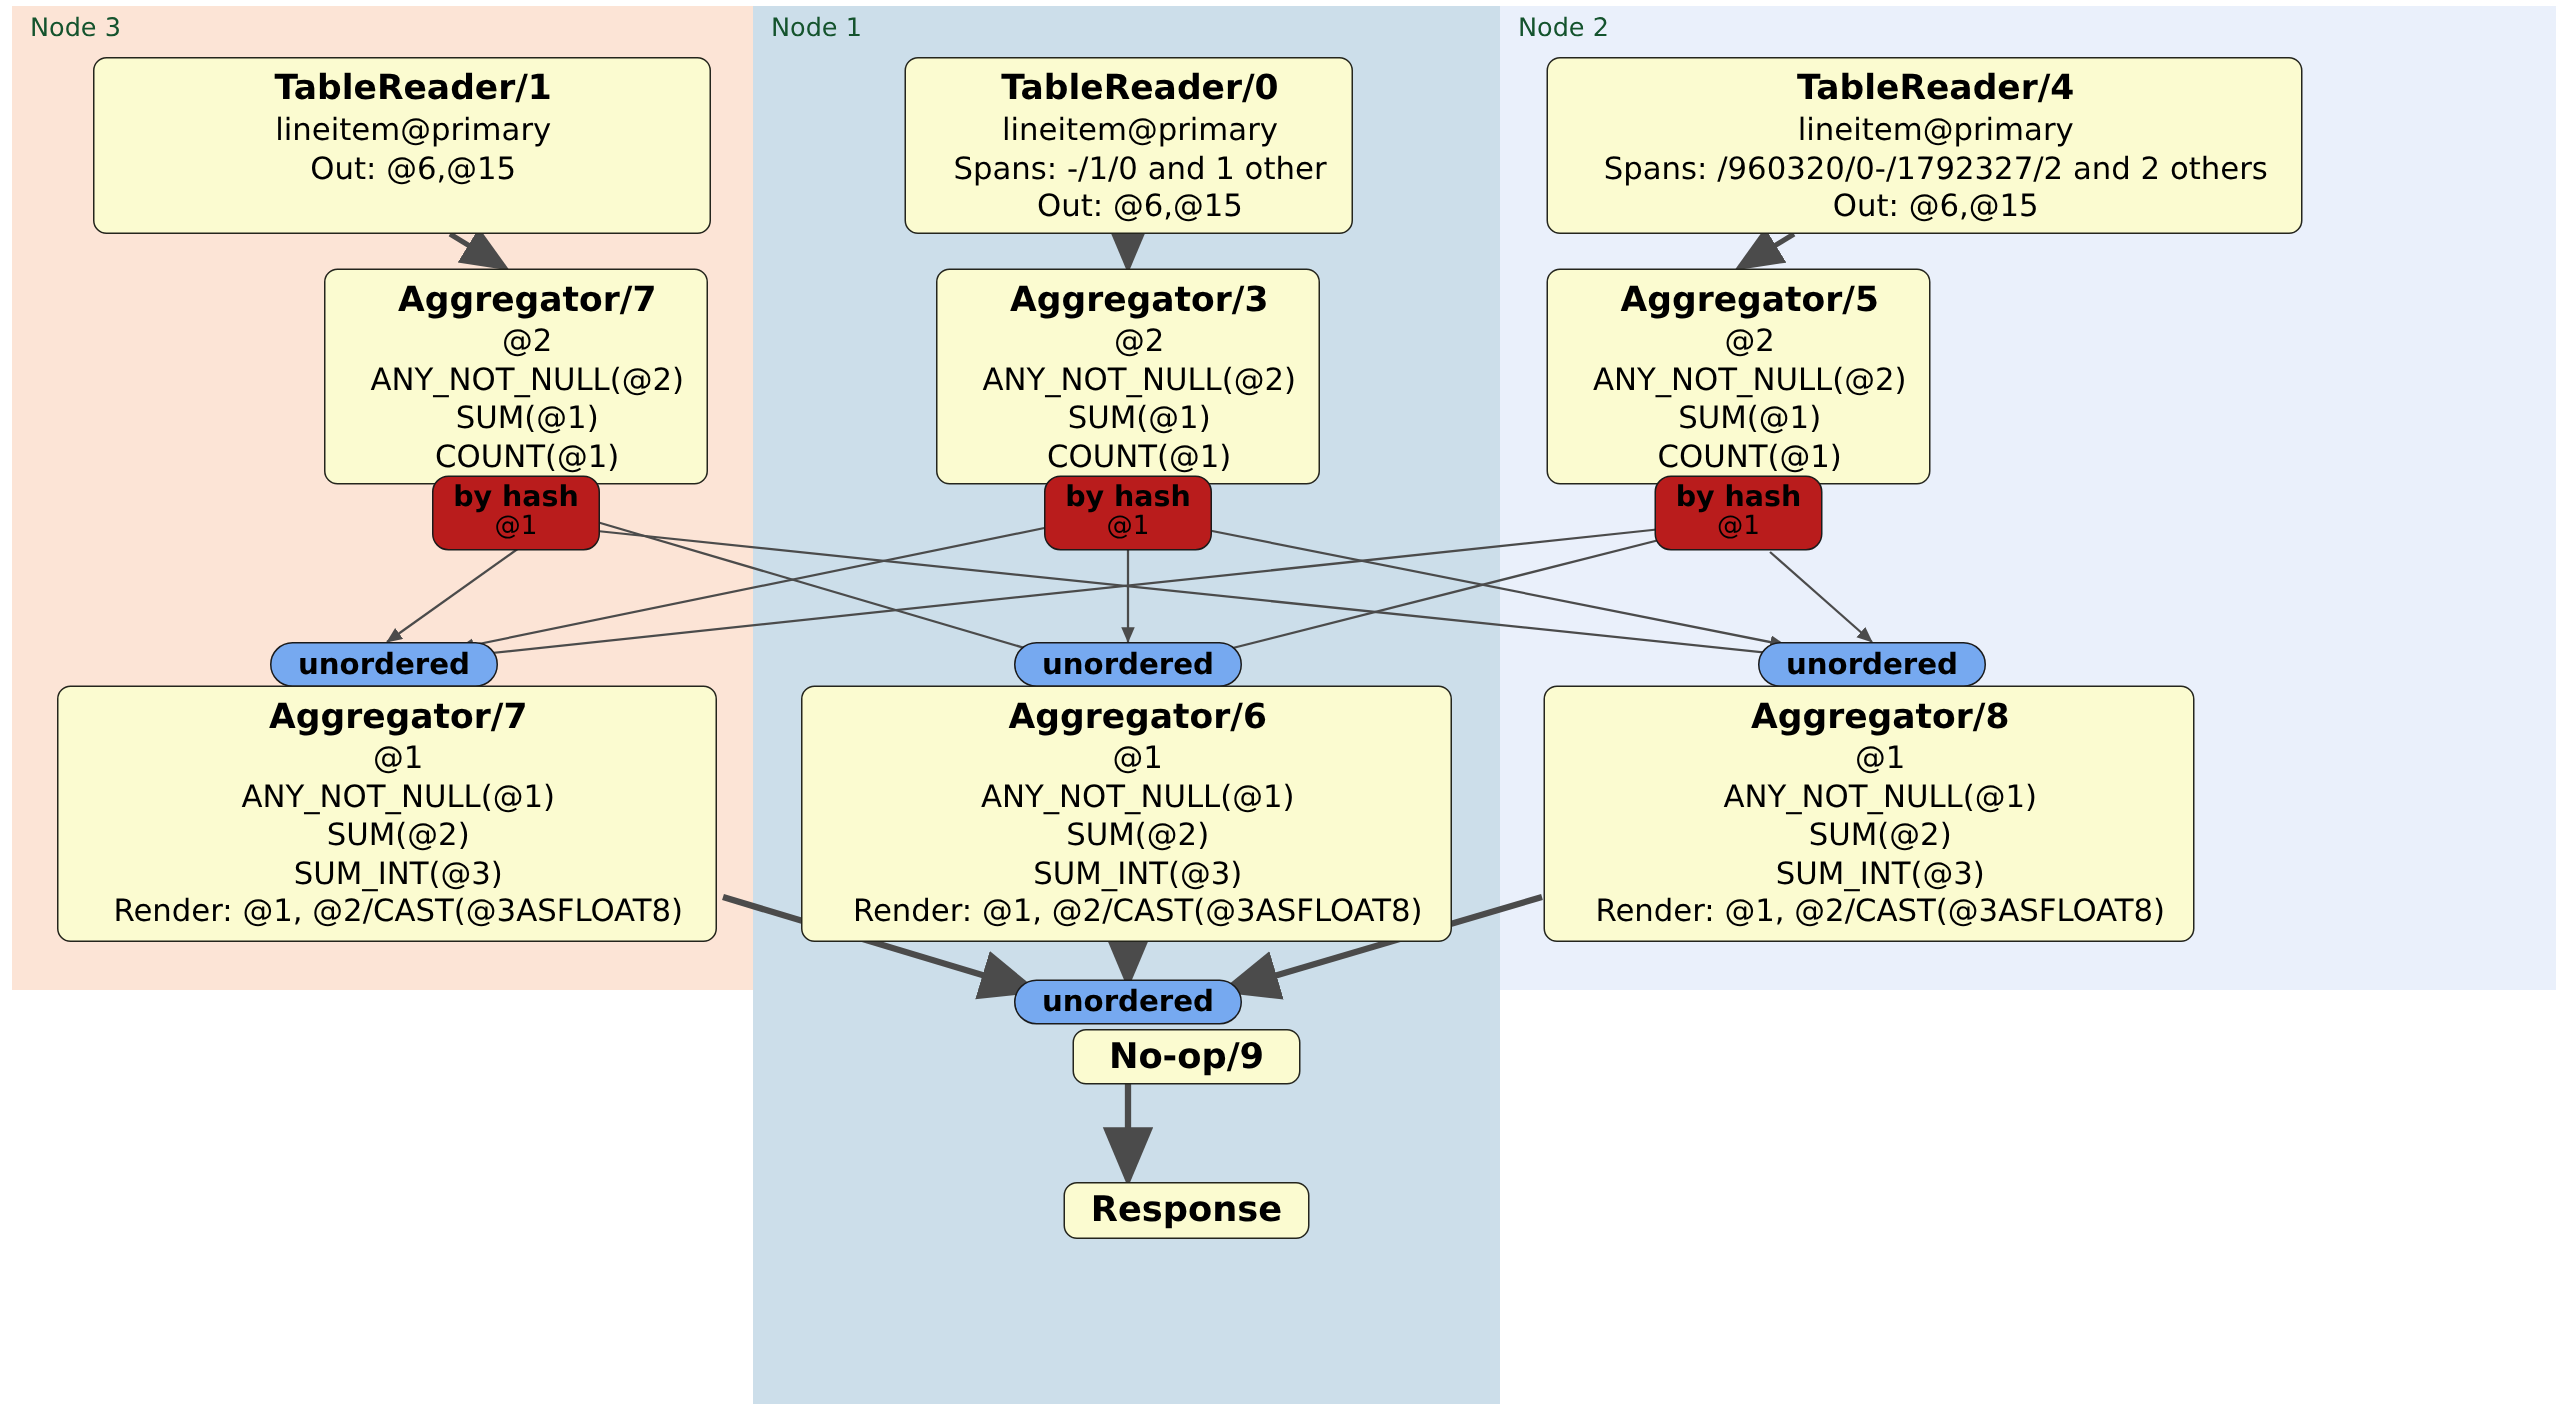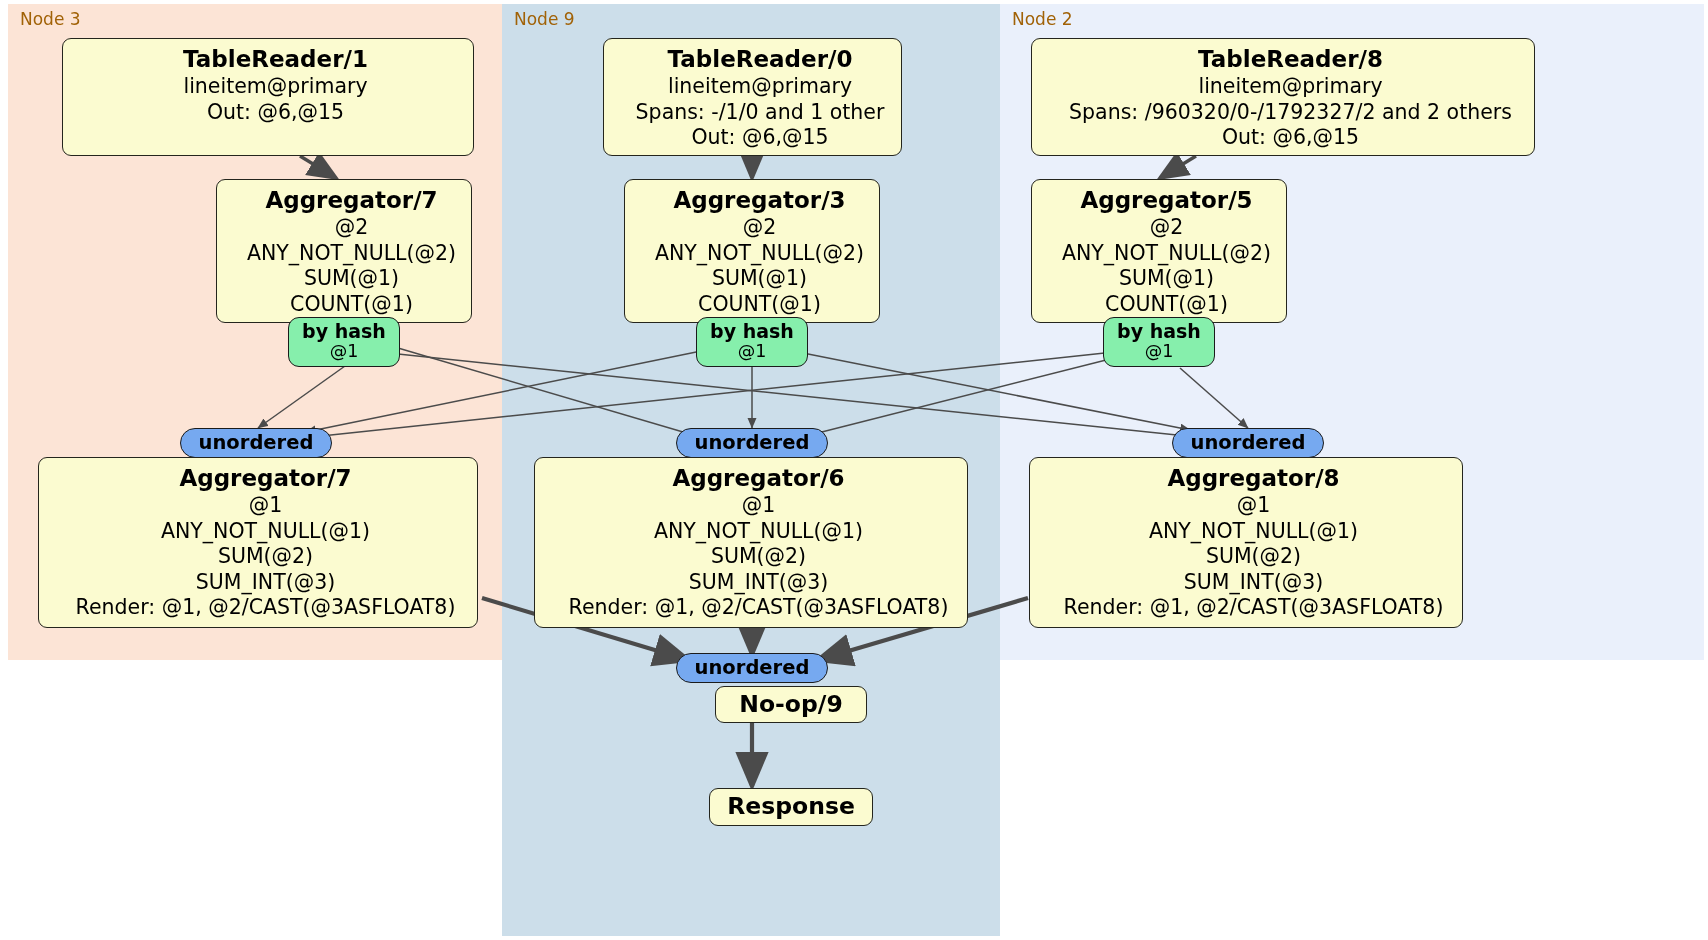--- a/index.html
+++ b/index.html
@@ -8,21 +8,21 @@
     background:#ffffff;
     font-family:"DejaVu Sans","Liberation Sans",sans-serif;
     overflow:hidden;
   }
   #stage{position:relative;width:1708px;height:940px;}
 
   
   .panel{position:absolute;box-sizing:border-box;}
   .panel-label{
     position:absolute;top:6px;left:12px;
-    font-size:17px;color:#a16207;line-height:1.1;
+    font-size:17px;color:#14532d;line-height:1.1;
     white-space:nowrap;
   }
   #panel-node3{left:8px;  top:4px;  width:494px; height:656px; background:#fce4d6;}
   #panel-node1{left:502px;top:4px;  width:498px; height:932px; background:#ccdeea;}
   #panel-node2{left:1000px;top:4px; width:704px; height:656px; background:#eaf0fb;}
 
   
   #edges{position:absolute;left:0;top:0;width:1708px;height:940px;pointer-events:none;}
 
   
@@ -44,39 +44,39 @@
   .pill{
     position:absolute;box-sizing:border-box;
     border:1.6px solid #1b1b1b;
     border-radius:15px;
     text-align:center;
     color:#000;
     line-height:1.12;
     padding:3px 12px 4px 12px;
     white-space:nowrap;
   }
-  .pill.hash{background:#86efac;border-radius:11px;}
+  .pill.hash{background:#b91c1c;border-radius:11px;}
   .pill.unord{background:#76a9f0;border-radius:16px;}
   .pill .p1{display:block;font-weight:bold;font-size:19px;}
   .pill .p2{display:block;font-size:17.5px;}
   .pill.unord .p1{font-size:19.5px;}
 
   .small-box{font-size:20.5px;padding:5px 14px 6px 14px;margin-left:39px;}
   .small-box .ttl{font-size:23.5px;line-height:30px;}
 </style>
 </head>
 <body>
 
 <div id="stage">
 
   <div class="panel" id="panel-node3">
     <span class="panel-label">Node 3</span>
   </div>
   <div class="panel" id="panel-node1">
-    <span class="panel-label">Node 9</span>
+    <span class="panel-label">Node 1</span>
   </div>
   <div class="panel" id="panel-node2">
     <span class="panel-label">Node 2</span>
   </div>
 
   <svg id="edges" viewBox="0 0 1708 940">
     <defs>
       <marker id="ah" markerWidth="9" markerHeight="9" refX="7.4" refY="3.4" orient="auto">
         <path d="M0,0 L8,3.4 L0,6.8 z" fill="#4b4b4b"></path>
       </marker>
@@ -121,21 +121,21 @@
   </div>
 
   <div class="box" style="left:603px;top:38px;width:299px;height:118px;">
     <span class="ttl">TableReader/0</span>
     <span class="ln">lineitem@primary</span>
     <span class="ln">Spans: -/1/0 and 1 other</span>
     <span class="ln">Out: @6,@15</span>
   </div>
 
   <div class="box" style="left:1031px;top:38px;width:504px;height:118px;">
-    <span class="ttl">TableReader/8</span>
+    <span class="ttl">TableReader/4</span>
     <span class="ln">lineitem@primary</span>
     <span class="ln">Spans: /960320/0-/1792327/2 and 2 others</span>
     <span class="ln">Out: @6,@15</span>
   </div>
 
   <div class="box" style="left:216px;top:179px;width:256px;height:144px;">
     <span class="ttl">Aggregator/7</span>
     <span class="ln">@2</span>
     <span class="ln">ANY_NOT_NULL(@2)</span>
     <span class="ln">SUM(@1)</span>

